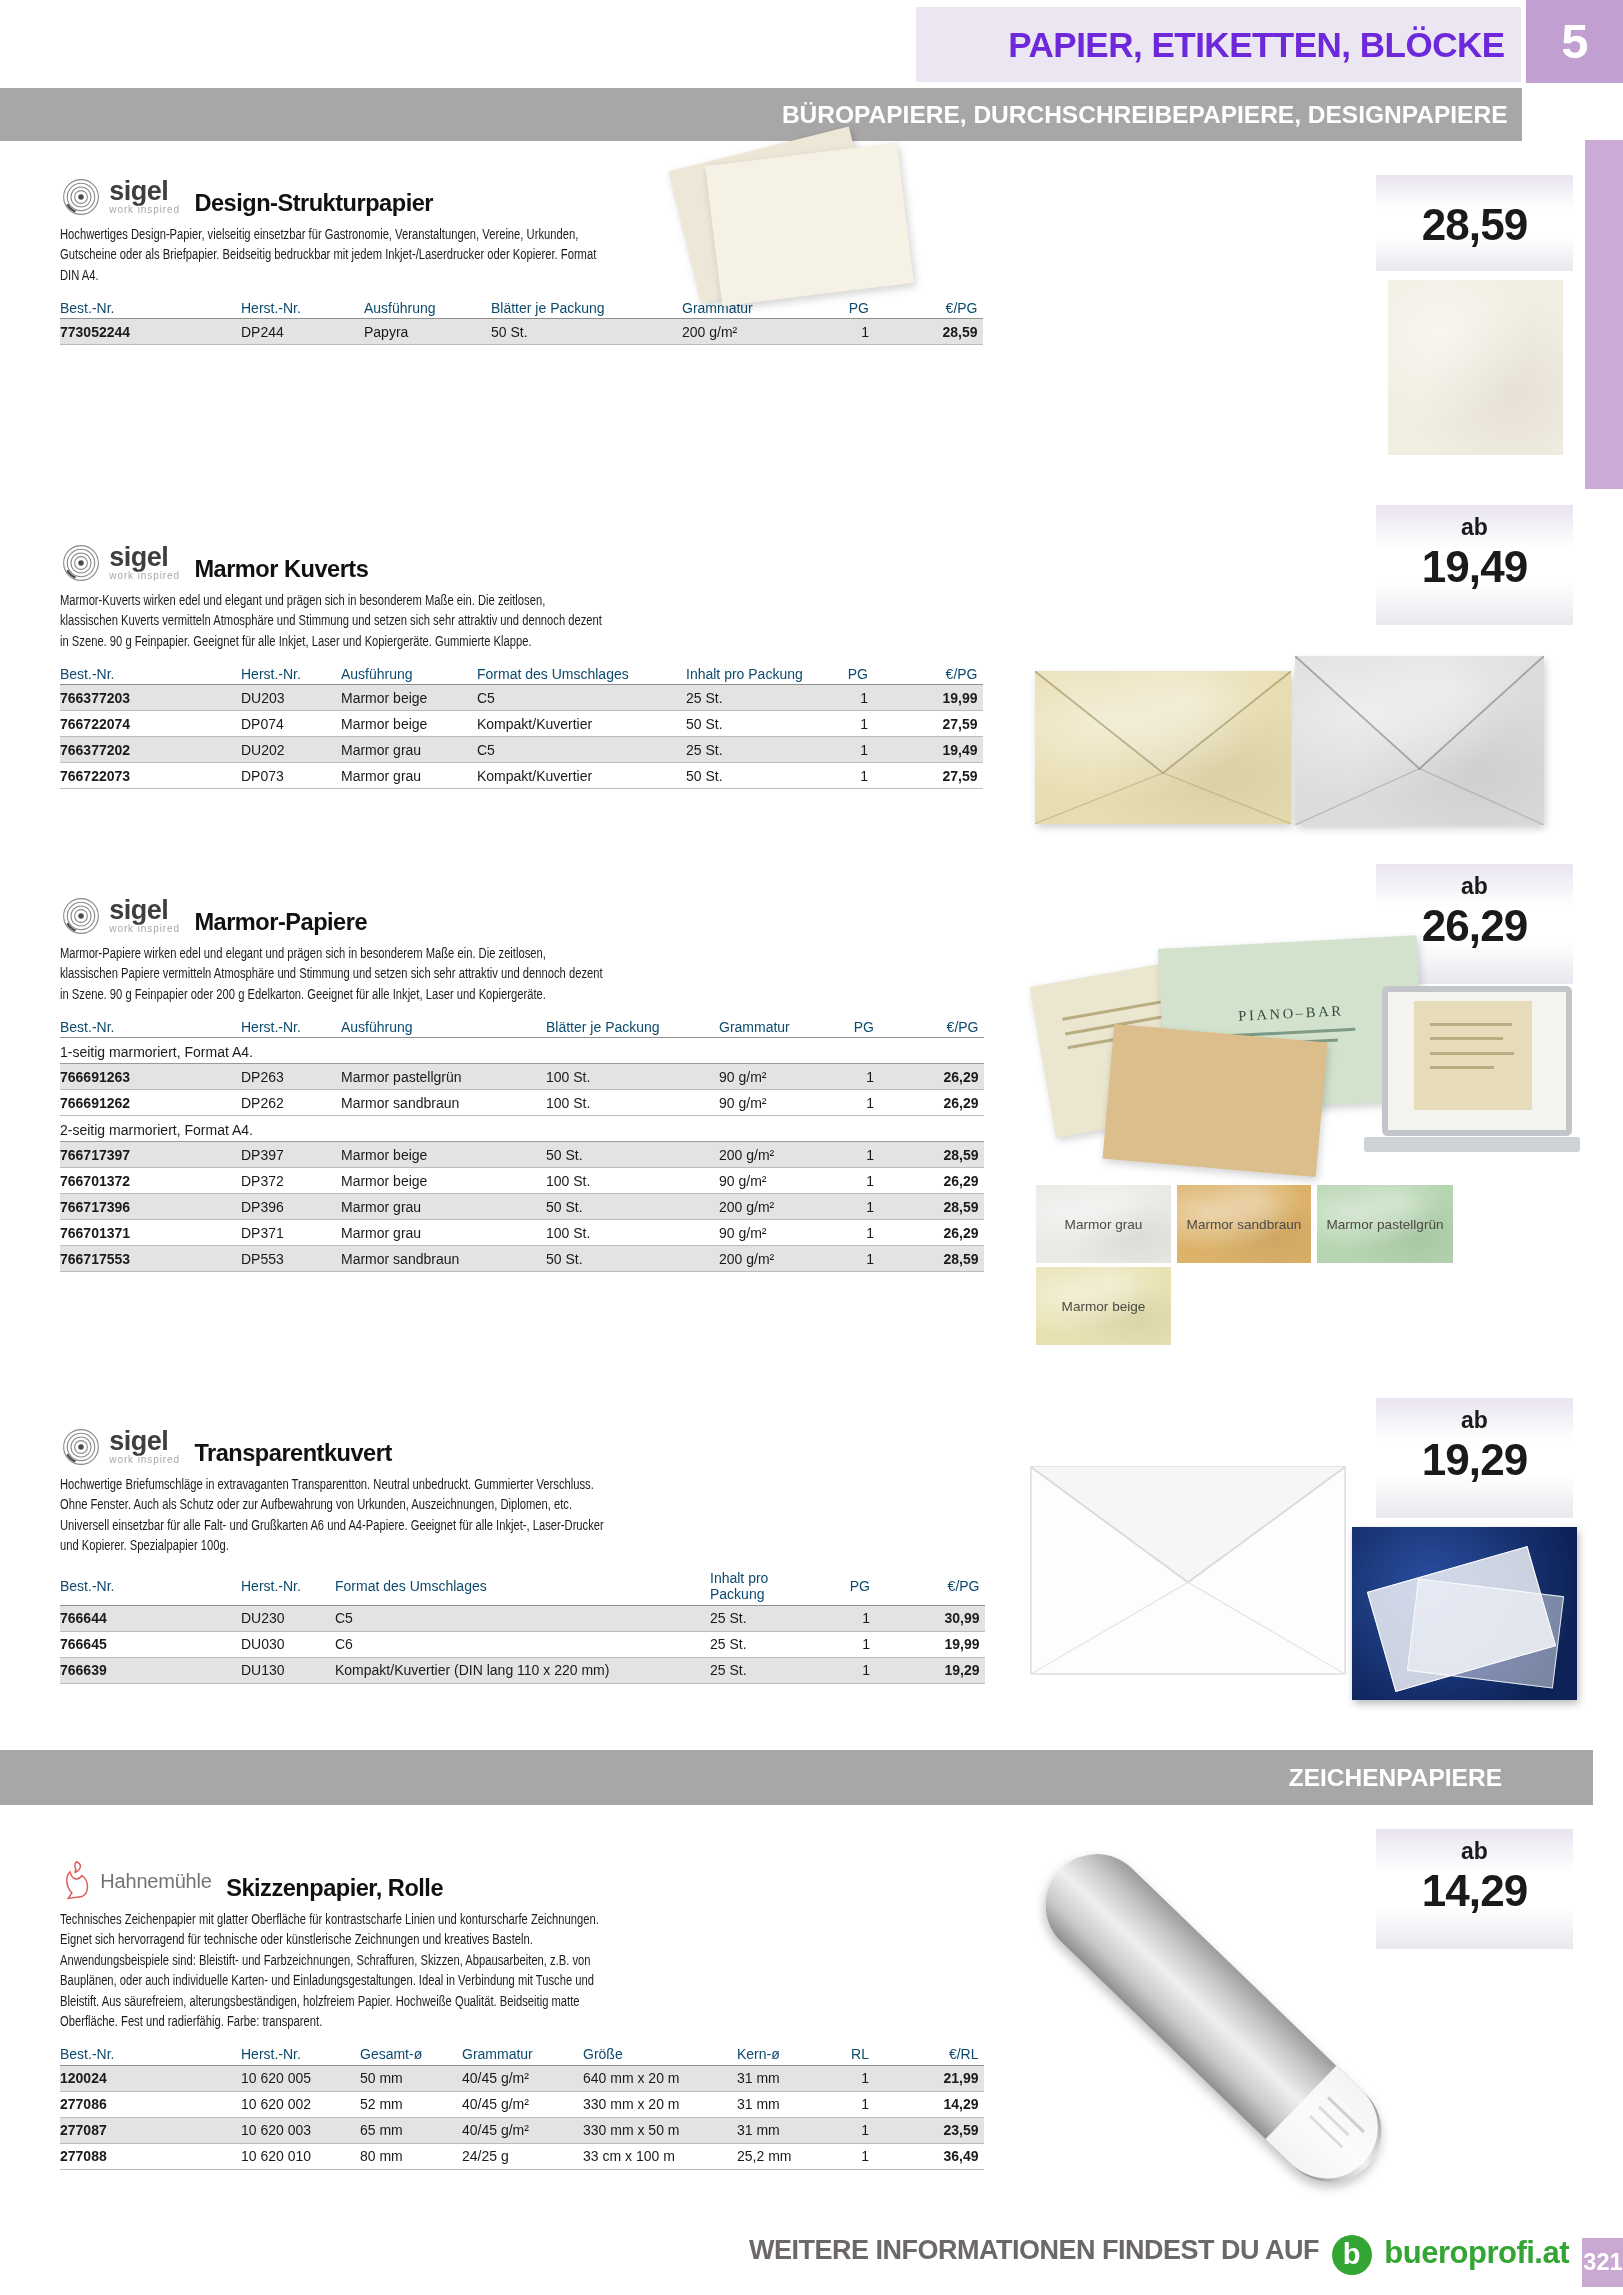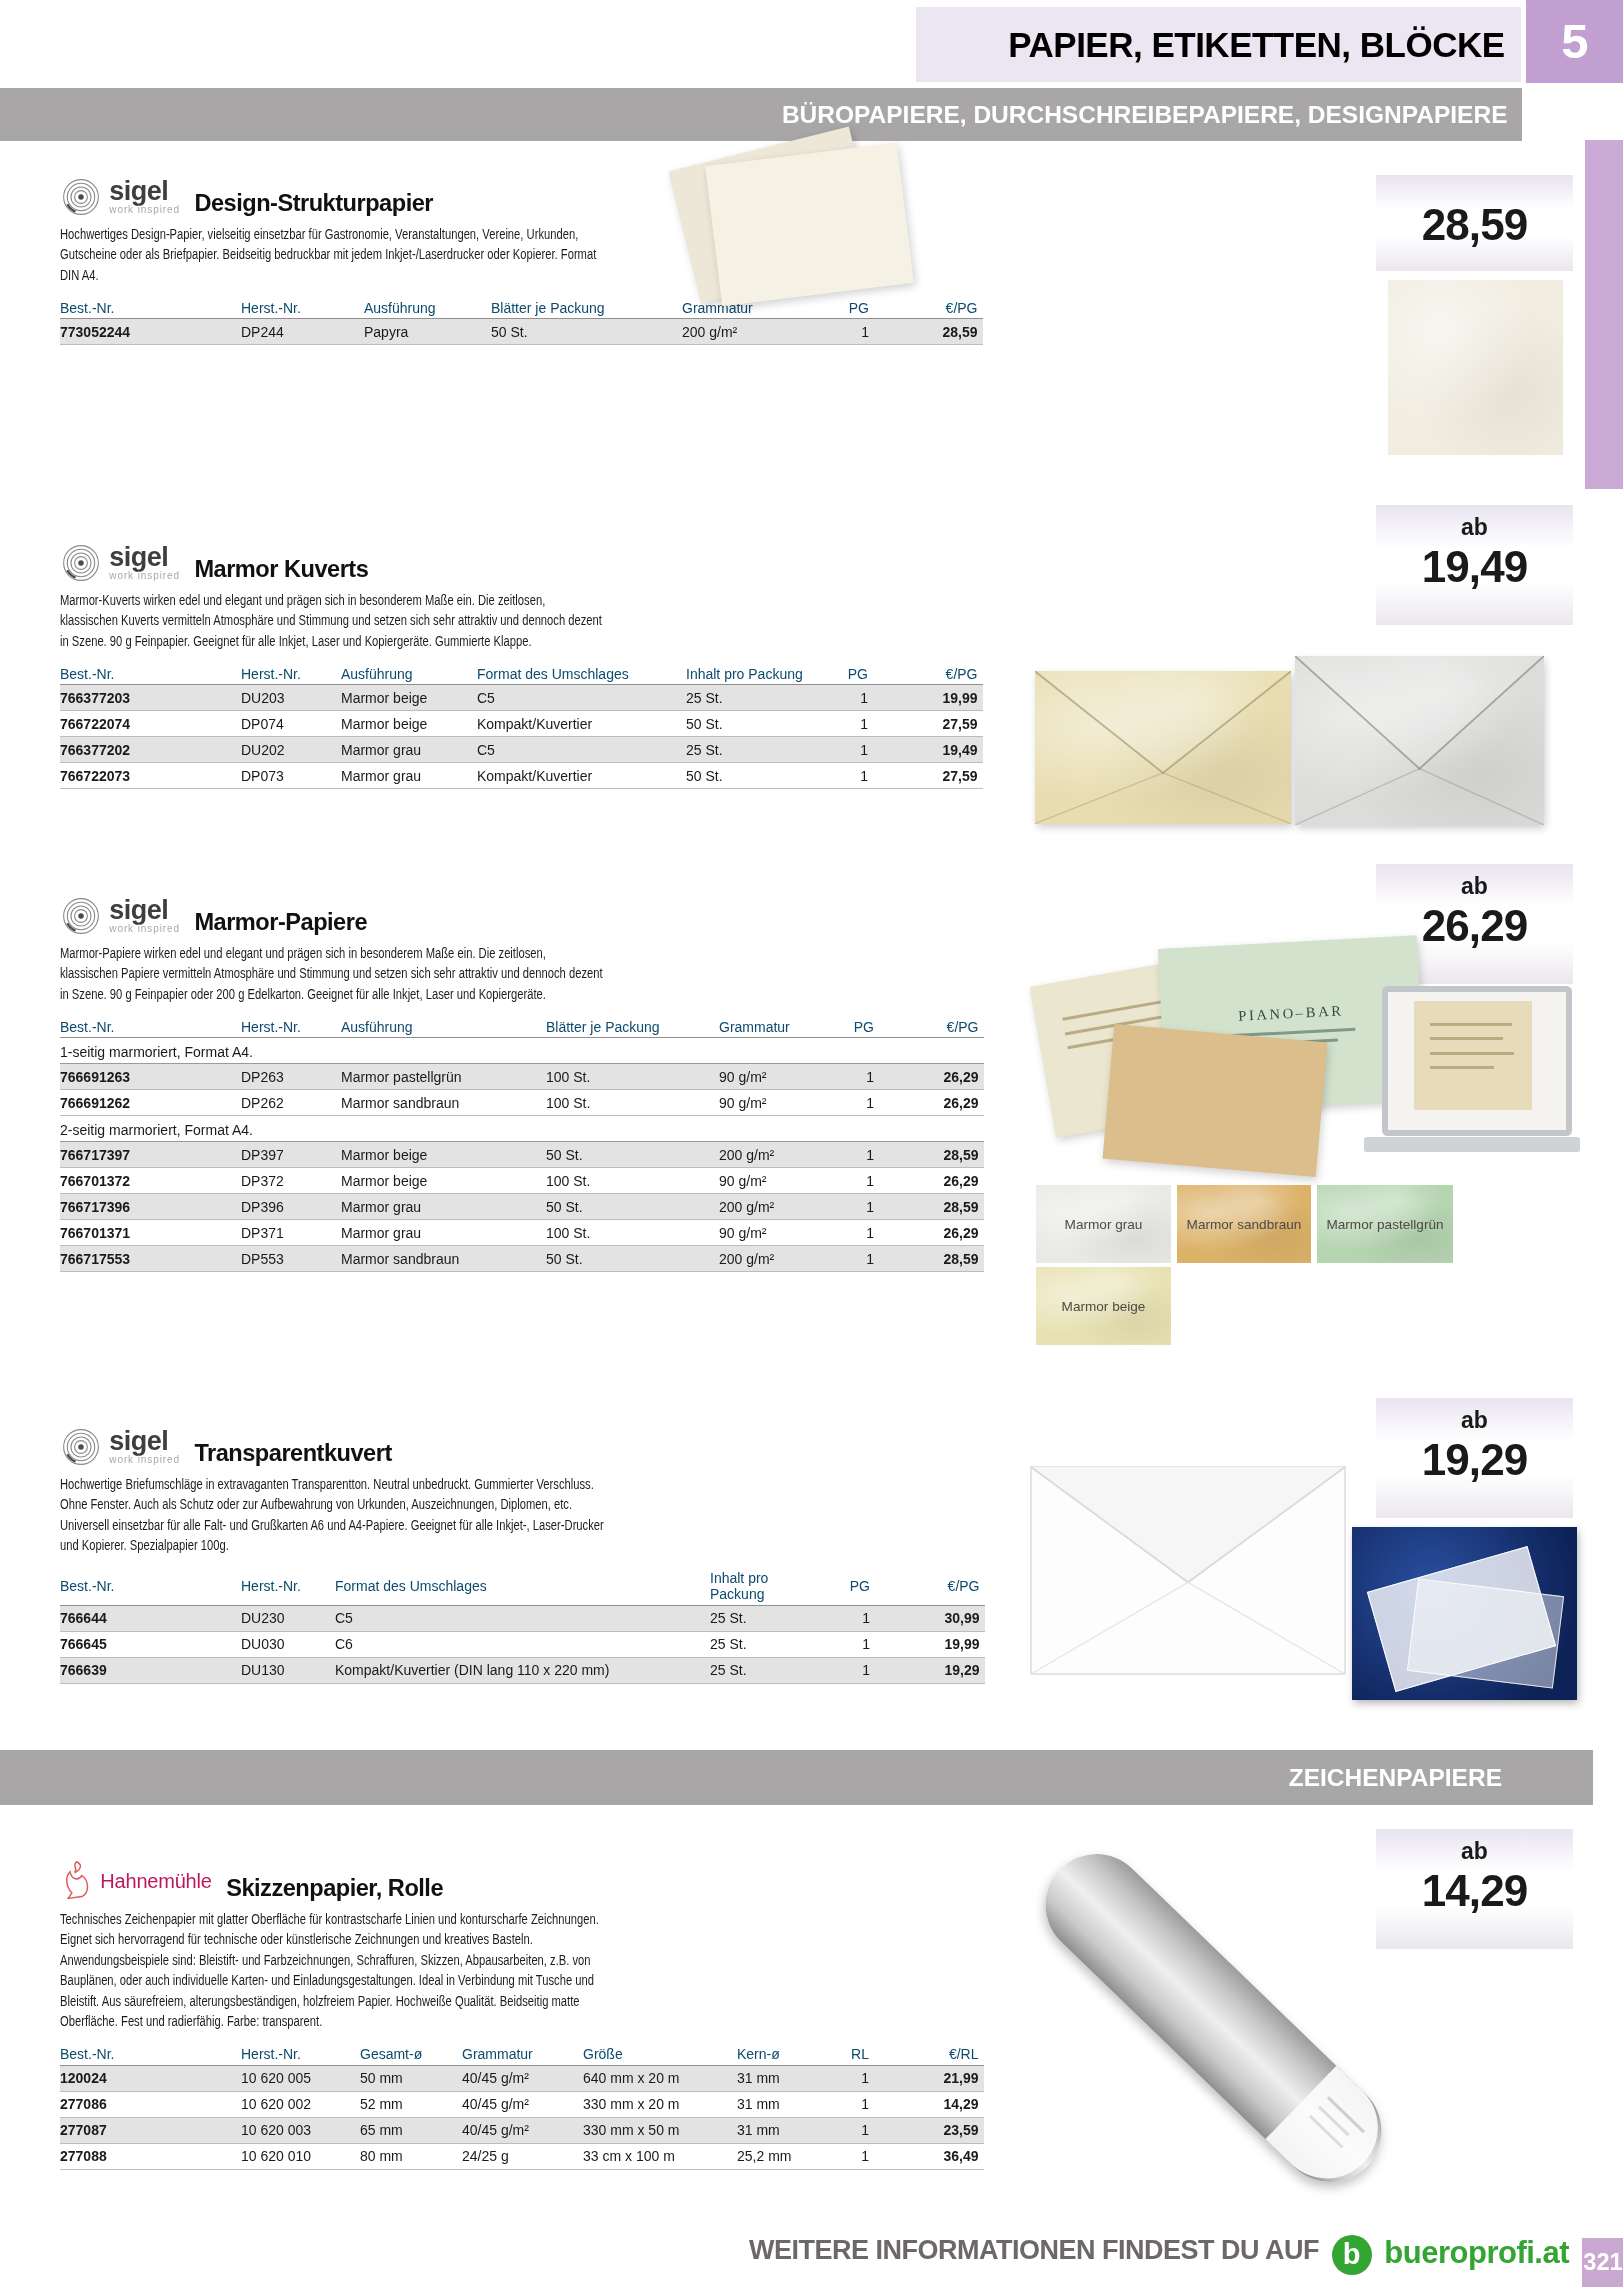--- a/index.html
+++ b/index.html
@@ -2,36 +2,36 @@
 <html style="font-size:14.5px"><head>
 <meta charset="utf-8">
 <style>
   html,body{margin:0;padding:0;background:#fff;}
   .page{position:relative;width:1624px;height:2296px;background:#ffffff;
         font-family:"Liberation Sans",sans-serif;color:#1a1a1a;overflow:hidden;}
 
   
   .header-box{position:absolute;left:916px;top:7.3px;width:605px;height:75px;background:#ebe6f2;
               text-align:right;line-height:75px;padding-right:16.4px;box-sizing:border-box;
-              font-size:35px;font-weight:bold;color:#000000;letter-spacing:-0.5px;}
+              font-size:35px;font-weight:bold;color:#6d28d9;letter-spacing:-0.5px;}
   .chapter-tab{position:absolute;left:1526px;top:0;width:98px;height:83px;background:#c19fd0;
                color:#fff;font-size:49px;font-weight:bold;text-align:center;line-height:83px;}
   .cat-bar{position:absolute;left:0;background:#a9a6a7;color:#fff;font-weight:bold;
            font-size:24.5px;box-sizing:border-box;text-align:right;}
   .cat-bar1{top:88px;width:1522px;height:53px;line-height:53px;padding-right:14.5px;}
   .cat-bar2{top:1750px;width:1593px;height:55px;line-height:55px;padding-right:91px;}
   .side-strip{position:absolute;left:1585px;top:140px;width:39px;height:349px;background:#cbaad5;}
 
   
   .product{position:absolute;left:60px;width:918px;}
   .sec-head{display:flex;align-items:flex-end;gap:12.7px;height:53px;}
   .brand-logo{display:flex;align-items:center;gap:7.3px;}
   .brand-name{font-size:27px;font-weight:bold;color:#3f3d40;letter-spacing:-0.5px;line-height:25.5px;}
   .brand-tag{font-size:10px;color:#a8a8a8;letter-spacing:0.9px;}
-  .brand-name-hm{font-size:20px;color:#be185d;letter-spacing:-0.2px;}
+  .brand-name-hm{font-size:20px;color:#737373;letter-spacing:-0.2px;}
   .title{font-size:23.6px;font-weight:bold;letter-spacing:-0.5px;margin:0 0 0.9px 1.8px;color:#111;}
   .desc{margin:5.5px 0 0 0;width:755px;transform:scaleX(0.723);transform-origin:0 0;
         font-size:15.5px;line-height:20.5px;color:#1c1c1c;}
 
   
   .ptable{border-collapse:collapse;table-layout:fixed;margin-top:11px;font-size:14px;width:912px;}
   .ptable th{font-weight:400;text-align:left;padding:3.6px 0 2.7px;border-bottom:1.8px solid #8f8f8f;color:#0c4a6e;}
   .ptable td{padding:4.5px 0;border-bottom:0.9px solid #bcbcbc;overflow:hidden;white-space:nowrap;}
   .ptable tr.stripe td{background:#e4e3e3;}
   .ptable .num{text-align:right;}

